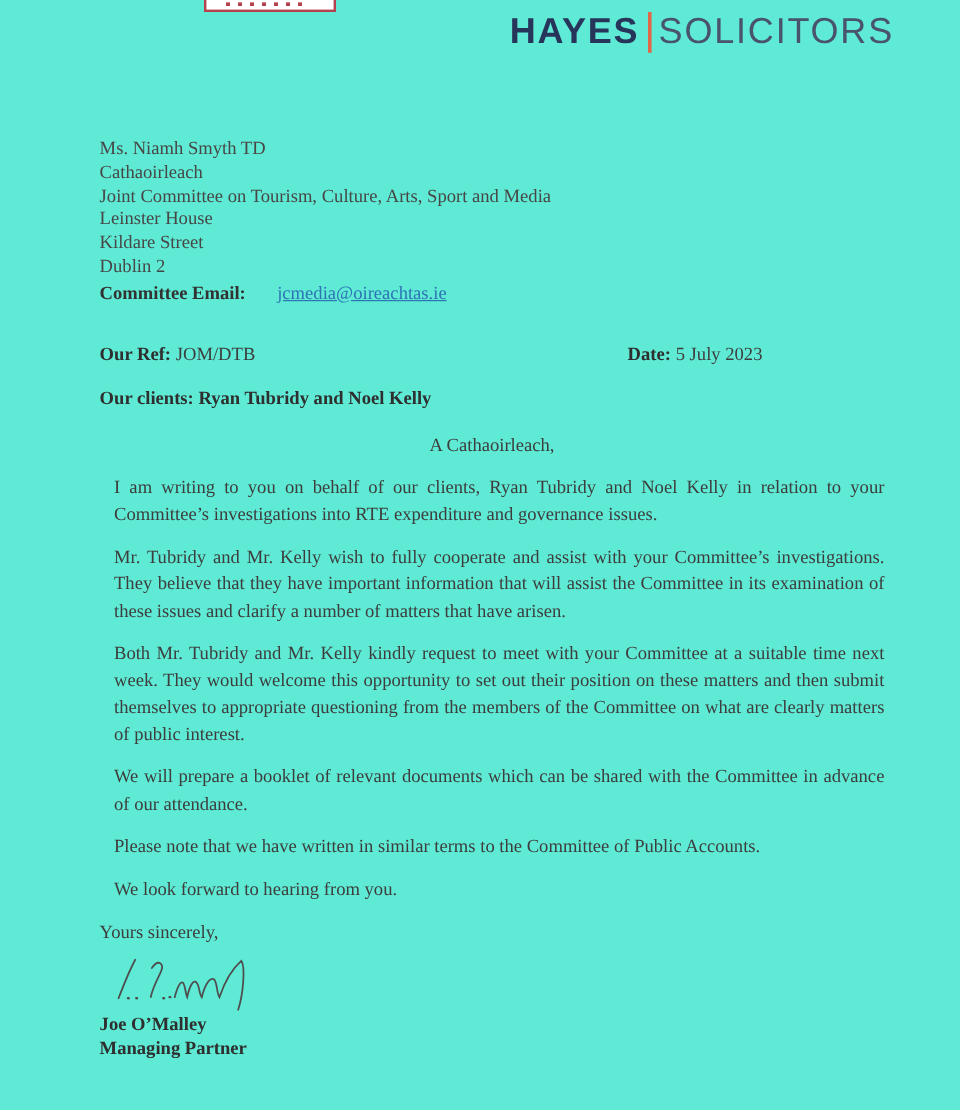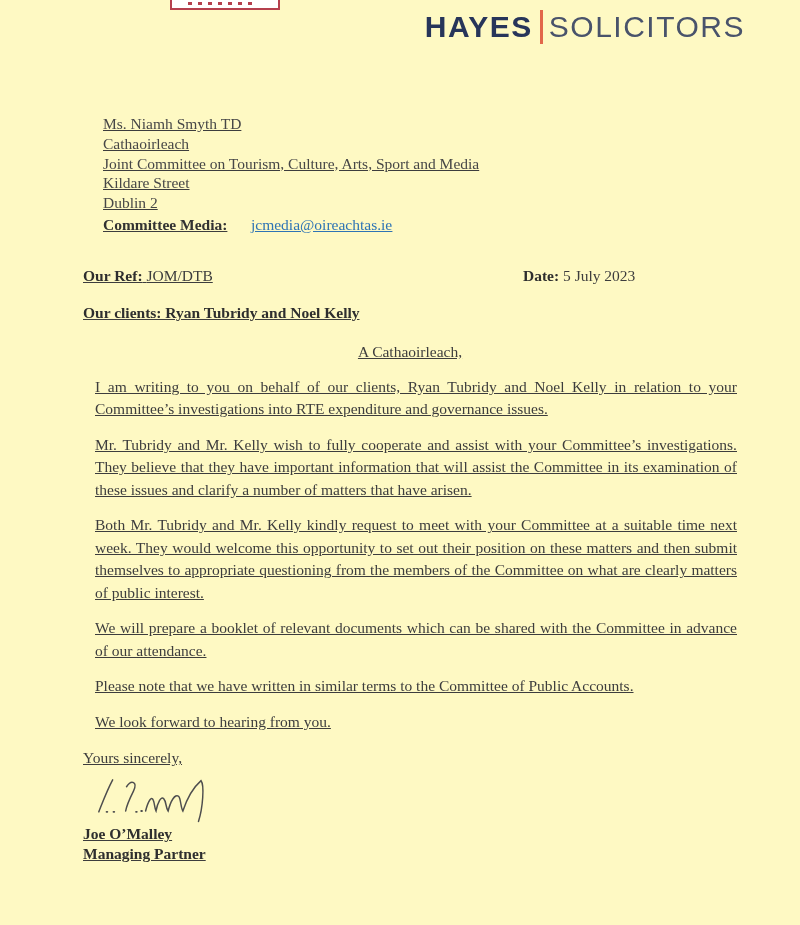--- a/index.html
+++ b/index.html
@@ -1,23 +1,22 @@
 <!DOCTYPE html>
 <html><head>
 <meta charset="utf-8">
 <style>
   html,body{margin:0;padding:0;background:#ffffff;}
   .page{
     position:relative;
     width:800px;height:925px;
-    background:#fef9c3;
+    background:#5eead4;
     overflow:hidden;
     font-family:"Liberation Serif", serif;
     color:#3d3d3d;
-    text-decoration:underline;
   }
   
   .stamp{
     position:absolute;left:170px;top:-17px;
     width:110px;height:27px;
     border:2px solid #b5404e;
     box-sizing:border-box;
     background:#fff;
   }
   .stamp-marks{
@@ -31,21 +30,21 @@
   .logo-primary{
     font-size:30px;font-weight:700;letter-spacing:1.5px;color:#27355a;
   }
   .logo-divider{
     display:inline-block;width:3px;height:34px;background:#e2674a;margin:0 6px 0 7px;
   }
   .logo-secondary{
     font-size:30px;font-weight:400;letter-spacing:1.5px;color:#49536b;
   }
   .content{padding:0 63px 0 83px;font-size:15.5px;}
-  .recipient{margin-top:70px;line-height:19.8px;color:#474747;margin-left:20px;}
+  .recipient{margin-top:70px;line-height:19.8px;color:#474747;}
   .email-row{display:flex;margin-top:2px;line-height:20px;}
   .email-label{width:148px;flex:none;font-weight:700;color:#323232;}
   .email-link{text-decoration:underline;cursor:pointer;}
   .email-link.blue{color:#2e74b5;}
   .email-link.dark{color:#3a3a3a;}
   .ref-row{position:relative;margin-top:30px;line-height:22px;}
   .date-block{position:absolute;left:440px;top:0;}
   b,.bold{font-weight:700;color:#2e2e2e;}
   .clients{margin-top:15px;line-height:22px;}
   .salutation{margin-top:17px;line-height:22px;text-align:center;}
@@ -73,24 +72,25 @@
       <span class="logo-secondary">SOLICITORS</span>
     </div>
   </div>
 
   <div class="content">
 
     <div class="recipient">
       <div>Ms. Niamh Smyth TD</div>
       <div>Cathaoirleach</div>
       <div>Joint Committee on Tourism, Culture, Arts, Sport and Media</div>
+      <div>Leinster House</div>
       <div>Kildare Street</div>
       <div>Dublin 2</div>
       <div class="email-row">
-        <span class="email-label">Committee Media:</span>
+        <span class="email-label">Committee Email:</span>
         <a class="email-link blue">jcmedia@oireachtas.ie</a>
       </div>
     </div>
 
     <div class="ref-row">
       <span><b>Our Ref:</b> <span>JOM/DTB</span></span>
       <span class="date-block"><b>Date:</b> <span>5 July 2023</span></span>
     </div>
 
     <div class="clients bold">Our clients: Ryan Tubridy and Noel Kelly</div>

